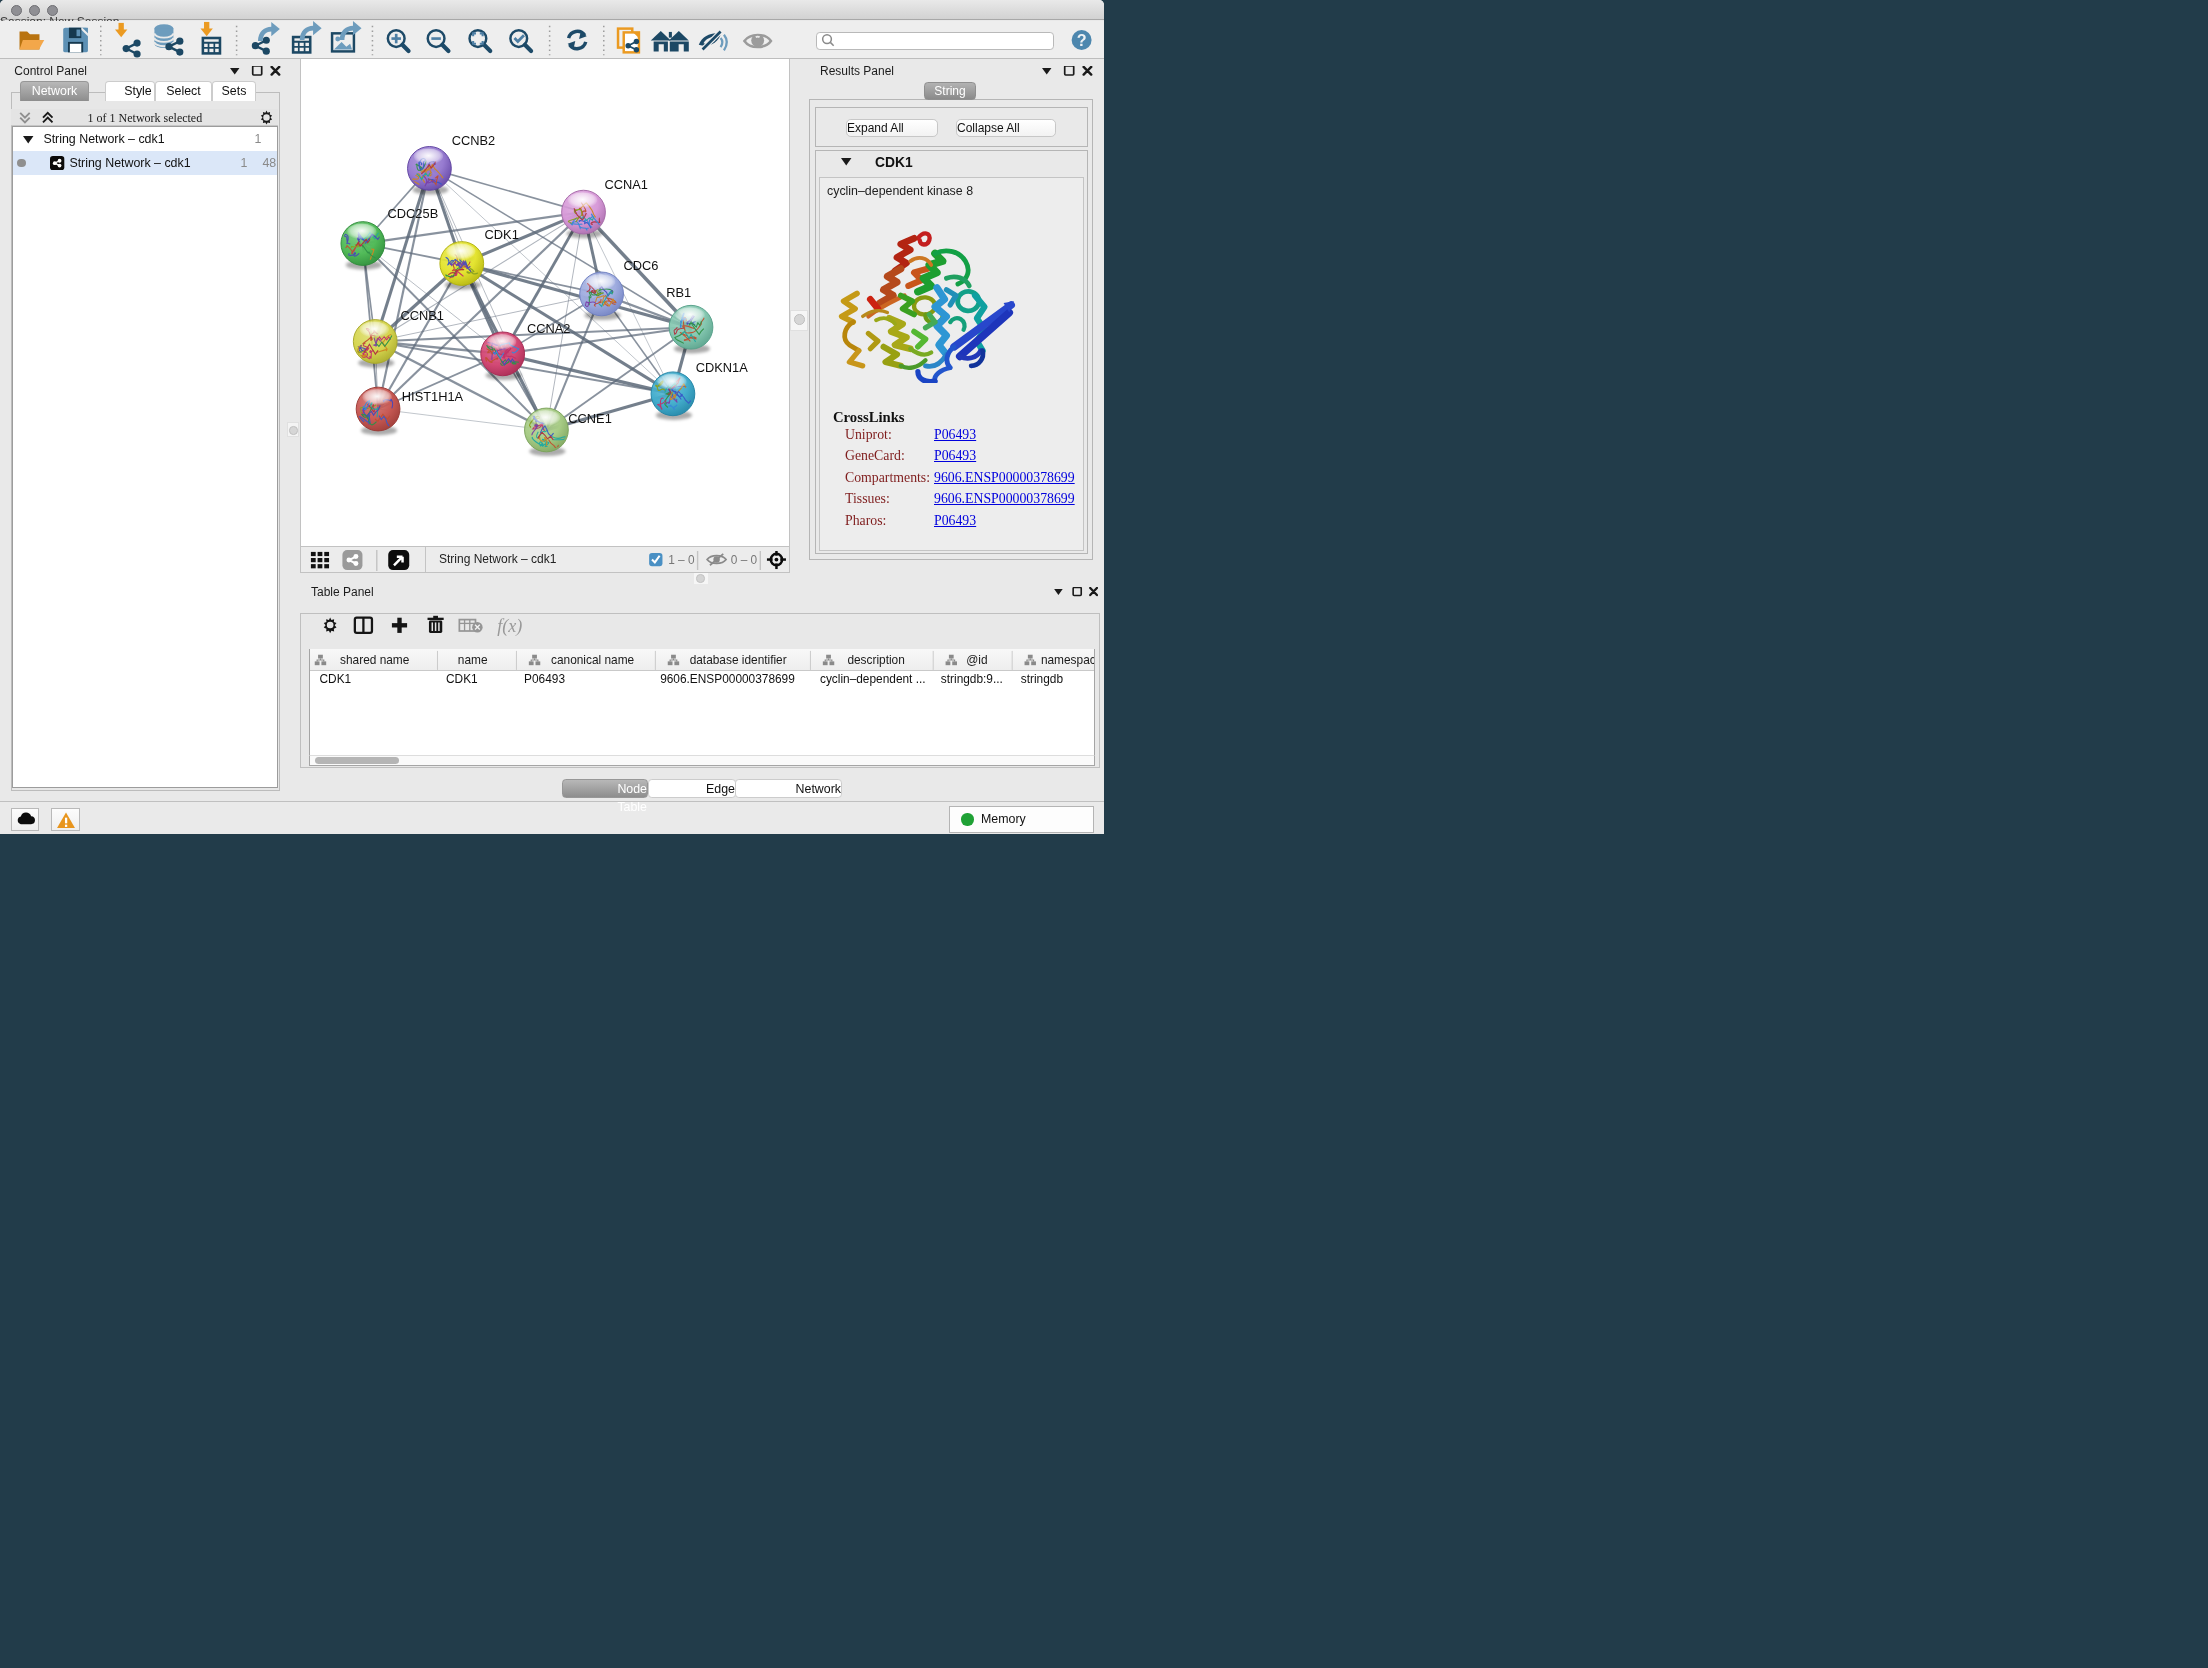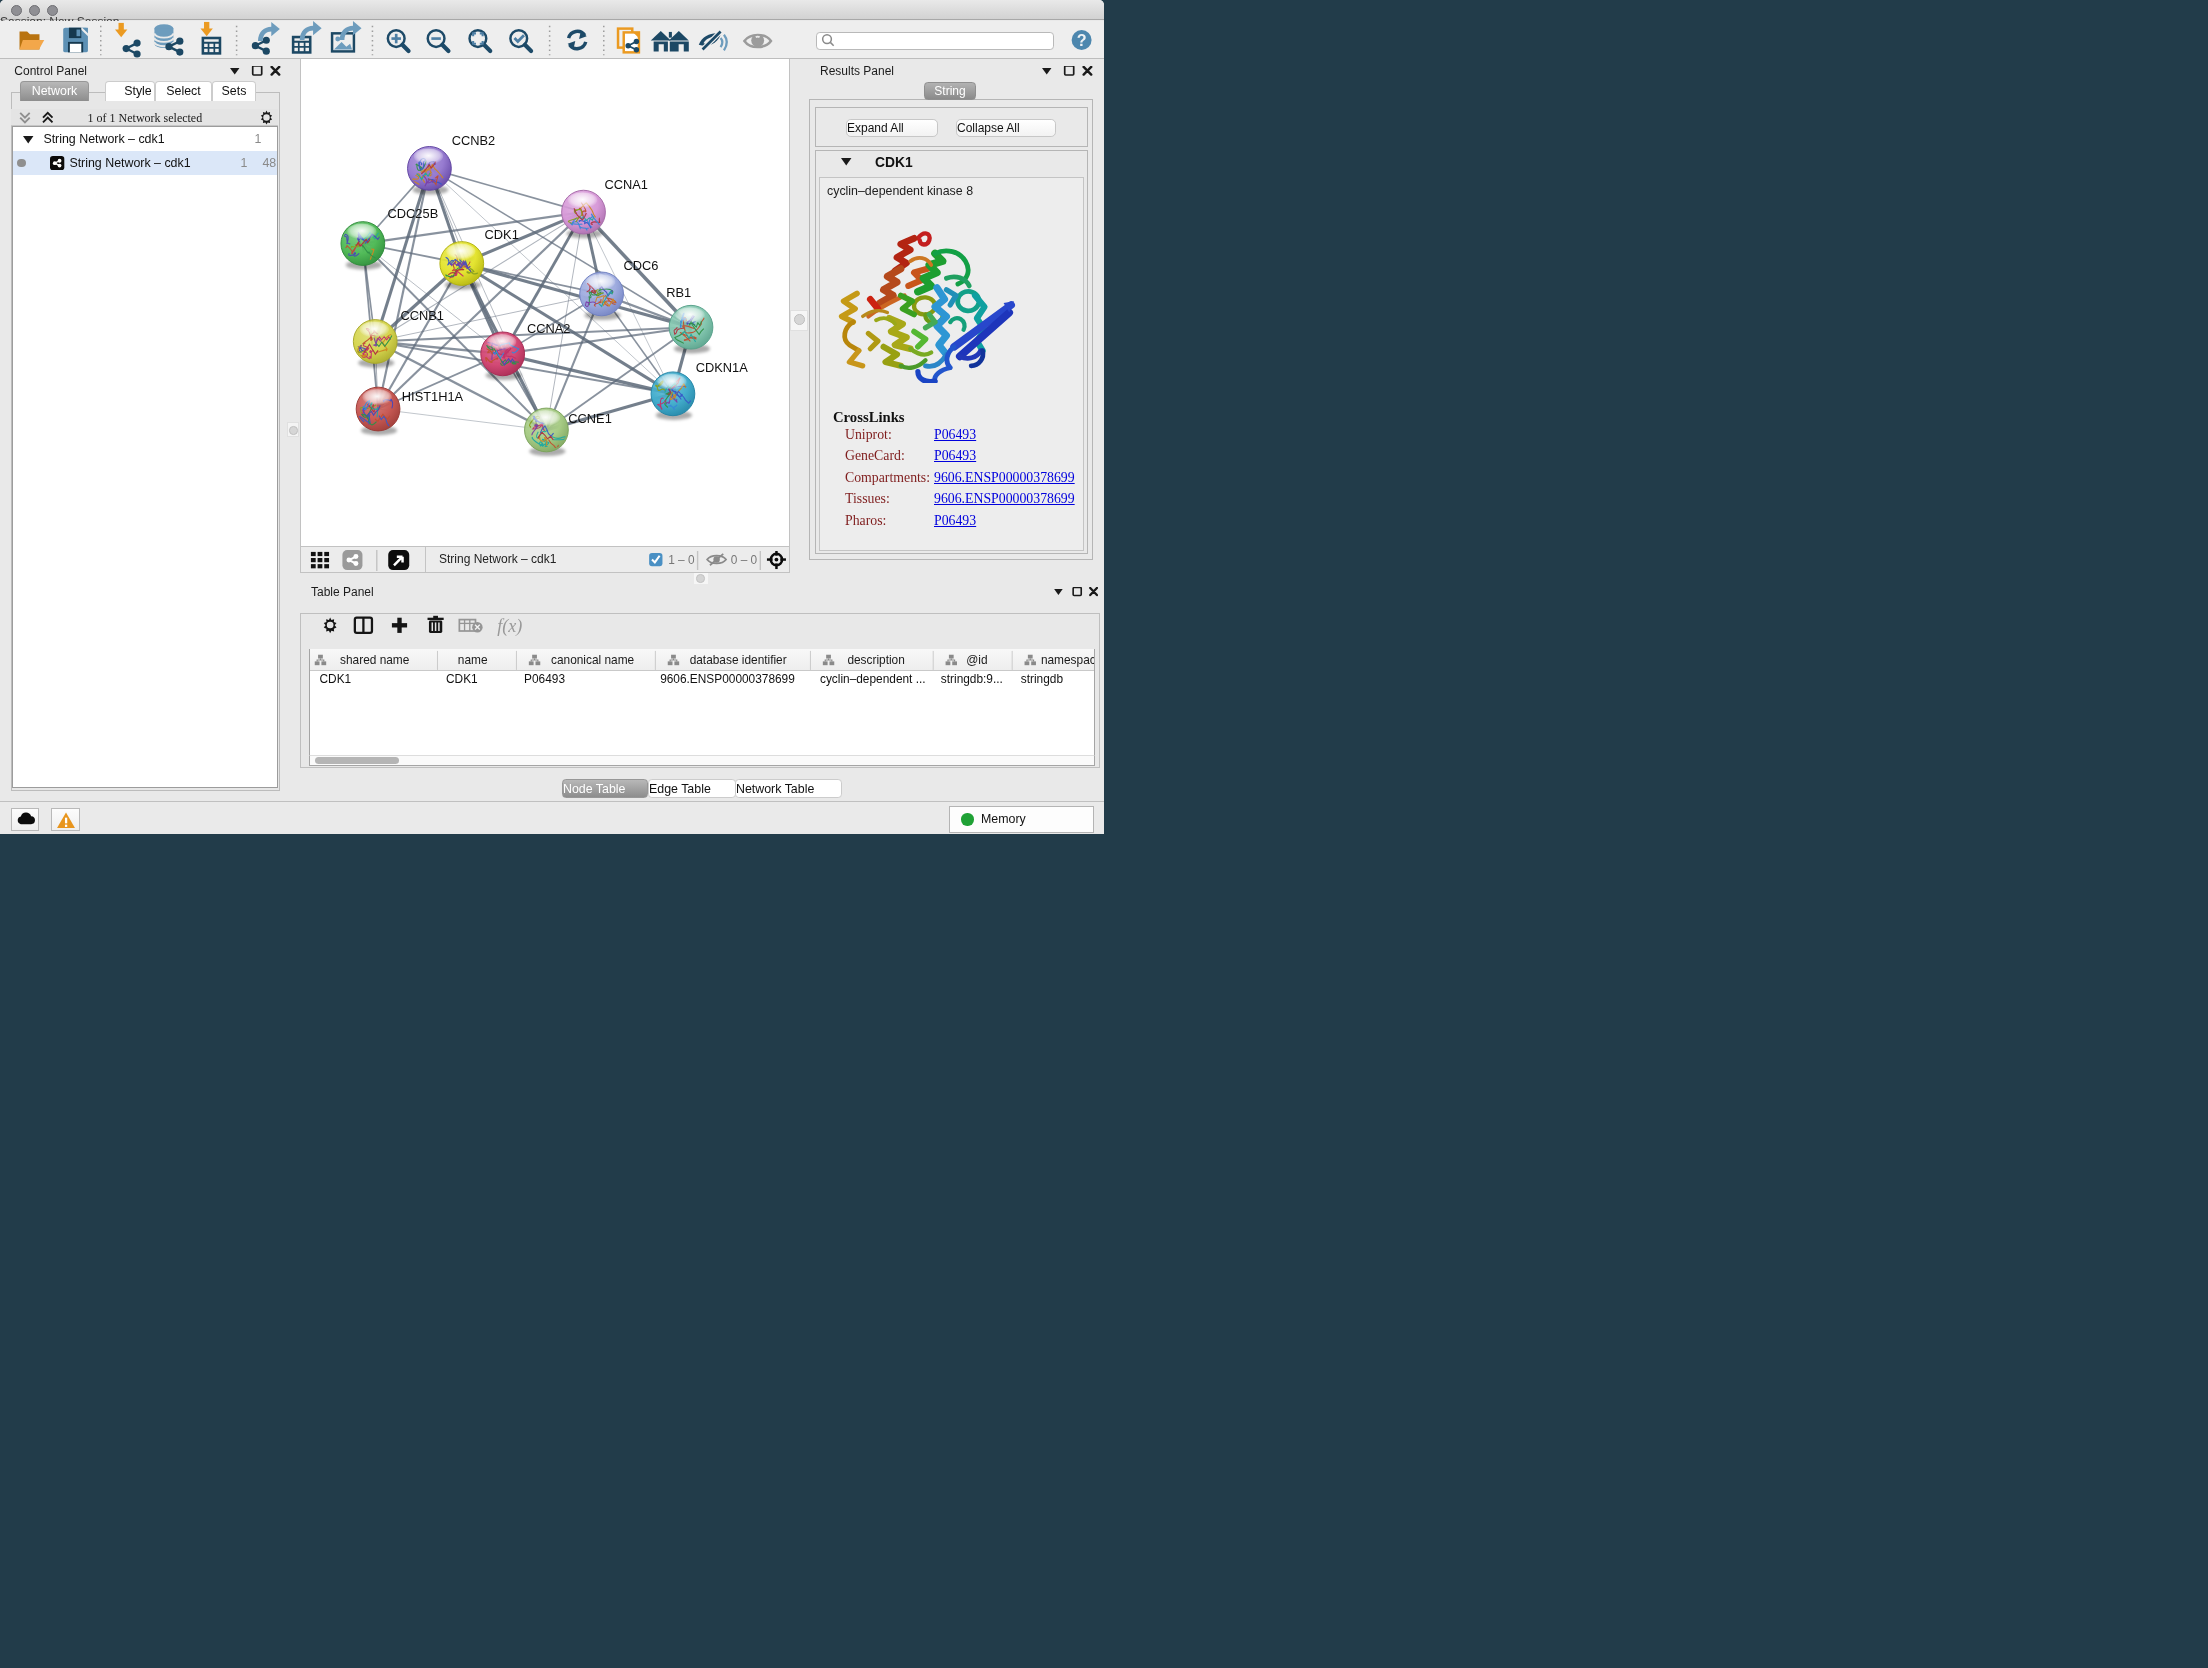--- a/index.html
+++ b/index.html
@@ -52,21 +52,21 @@
 #cdk1inner { position:absolute; left:819px; top:177px; width:265px; height:374px;
   background:#ededed; border:1px solid #c4c4c4; }
 
 #tbl-box { position:absolute; left:300px; top:613px; width:800px; height:155px;
   background:#e8e8e8; border:1px solid #bfbfbf; }
 #tbl-white { position:absolute; left:309px; top:649px; width:786px; height:107px;
   background:#fff; border:1px solid #a5a5a5; border-bottom:none; }
 #tbl-hscroll { position:absolute; left:309px; top:755px; width:786px; height:10.5px;
   background:#fafafa; border:1px solid #a5a5a5; border-top:1px solid #ddd; }
 .btab { position:absolute; top:779px; height:19px; font-size:12.4px; color:#111;
-  background:#fff; border:1px solid #ccc; border-radius:3.8px; text-align:left; line-height:18px; }
+  background:#fff; border:1px solid #ccc; border-radius:3.8px; text-align:right; line-height:18px;padding-left:28px; }
 
 #statusbar { position:absolute; left:0; top:801px; width:100%; height:31px;
   background:#eaeaea; border-top:1px solid #c0c0c0; }
 .sbtn { position:absolute; top:5.7px; width:28.5px; height:23px;
   background:linear-gradient(#fcfcfc,#efefef); border:1px solid #b9b9b9; }
 #membtn { position:absolute; left:949px; top:3.8px; width:145px; height:27px;
   background:#fdfdfd; border:1px solid #b4b4b4; font-size:12.4px; color:#111; }
 </style></head>
 <body>
 <div id="win">

